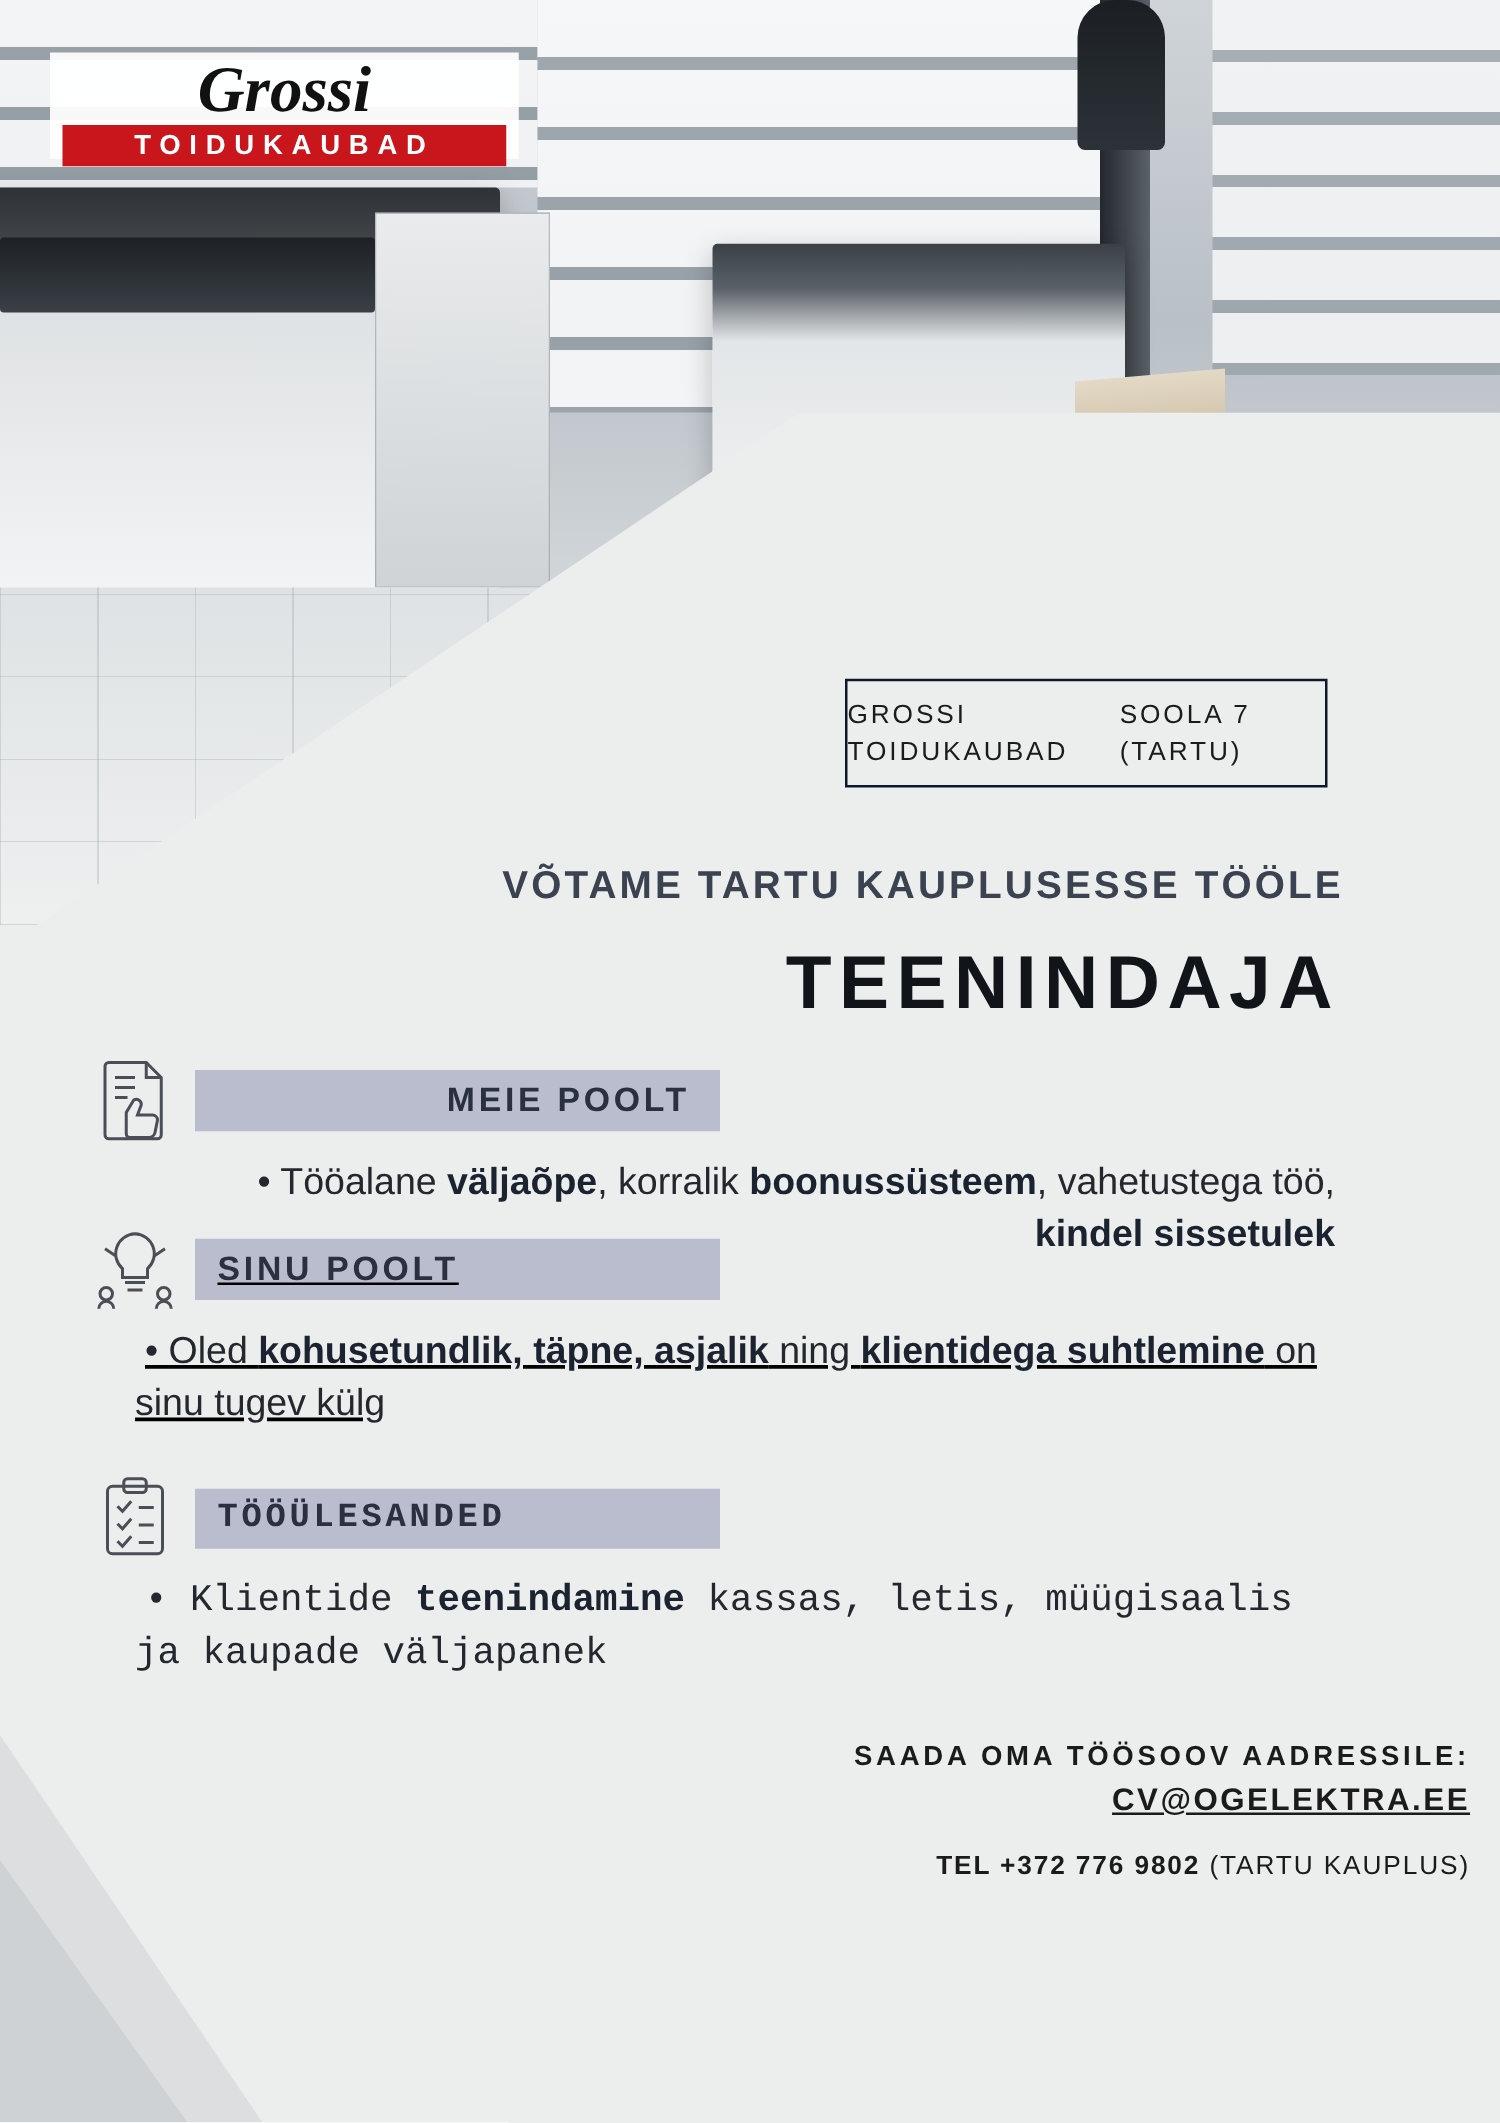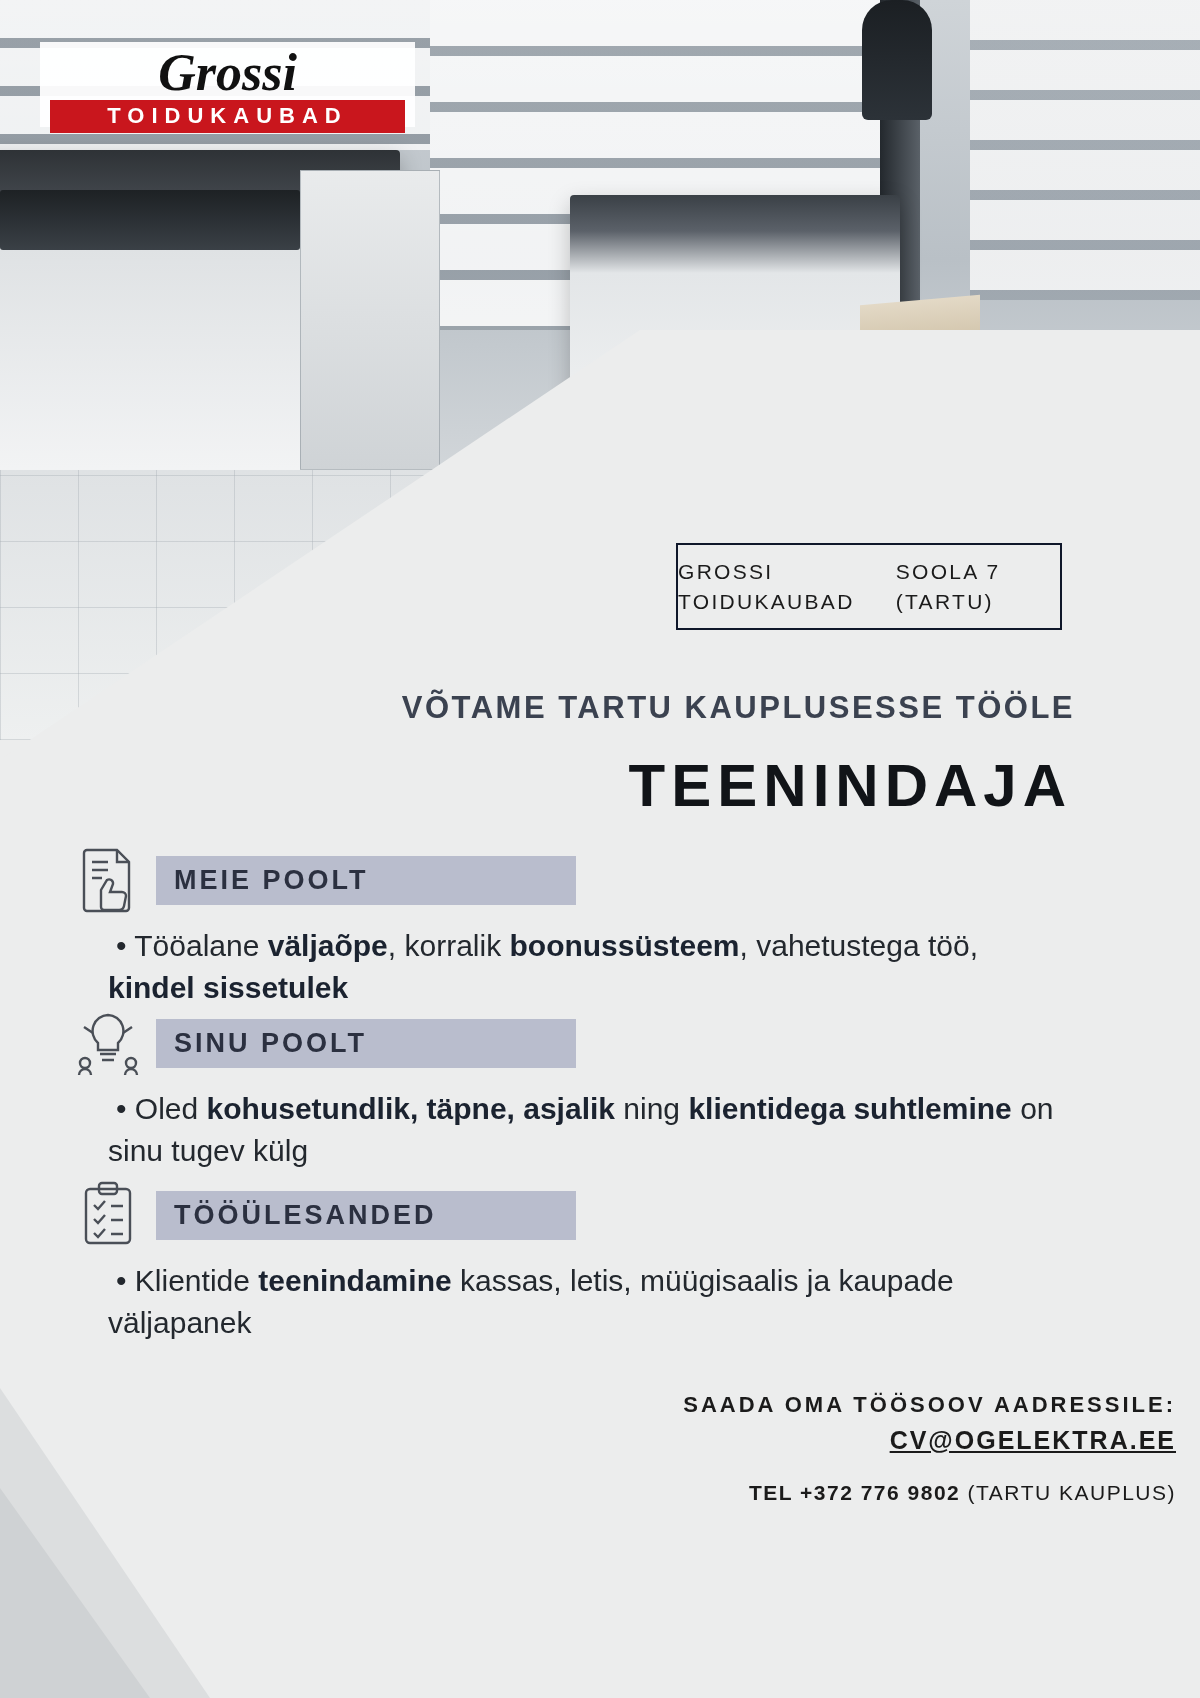--- a/index.html
+++ b/index.html
@@ -206,23 +206,23 @@
     text-align: right;
     font-size: 60px;
     font-weight: bold;
     letter-spacing: 6px;
     color: #111418;
     line-height: 96px;
   }
 
   
   .section { position: absolute; left: 60px; width: 1080px; }
-  .sec1 { top: 845px; }
-  .sec2 { top: 1008px; }
-  .sec3 { top: 1180px; }
+  .sec1 { top: 845px; text-align: right; }
+  .sec2 { top: 980px; text-decoration: underline; }
+  .sec3 { top: 1180px; font-family: Liberation Mono, monospace; }
 
   .sec-head {
     display: flex;
     align-items: center;
   }
   .sec-icon {
     width: 96px;
     height: 70px;
     display: flex;
     align-items: center;

